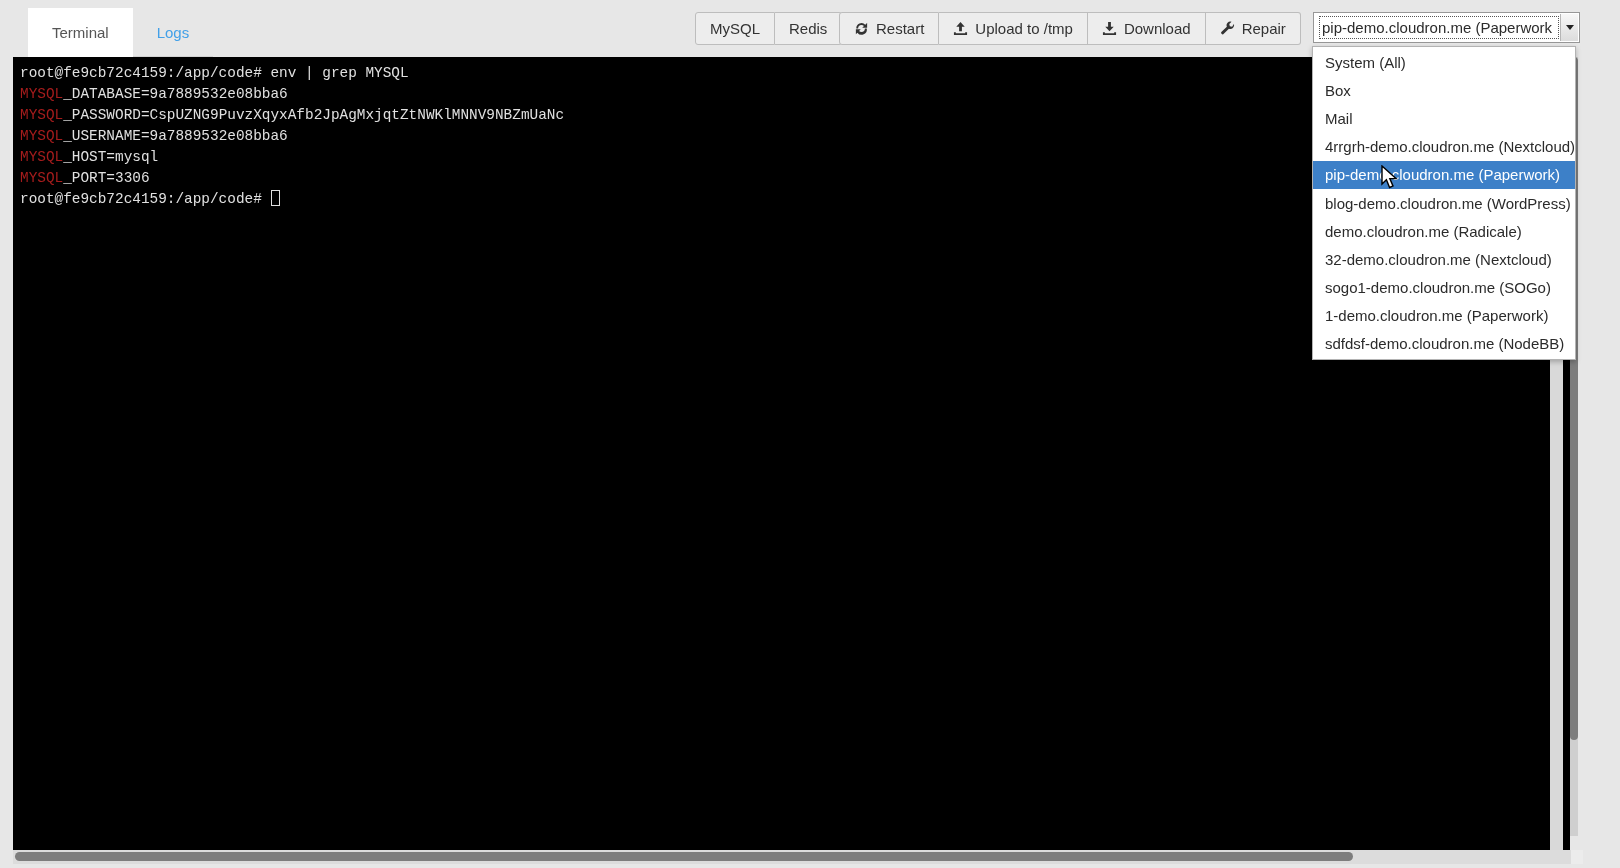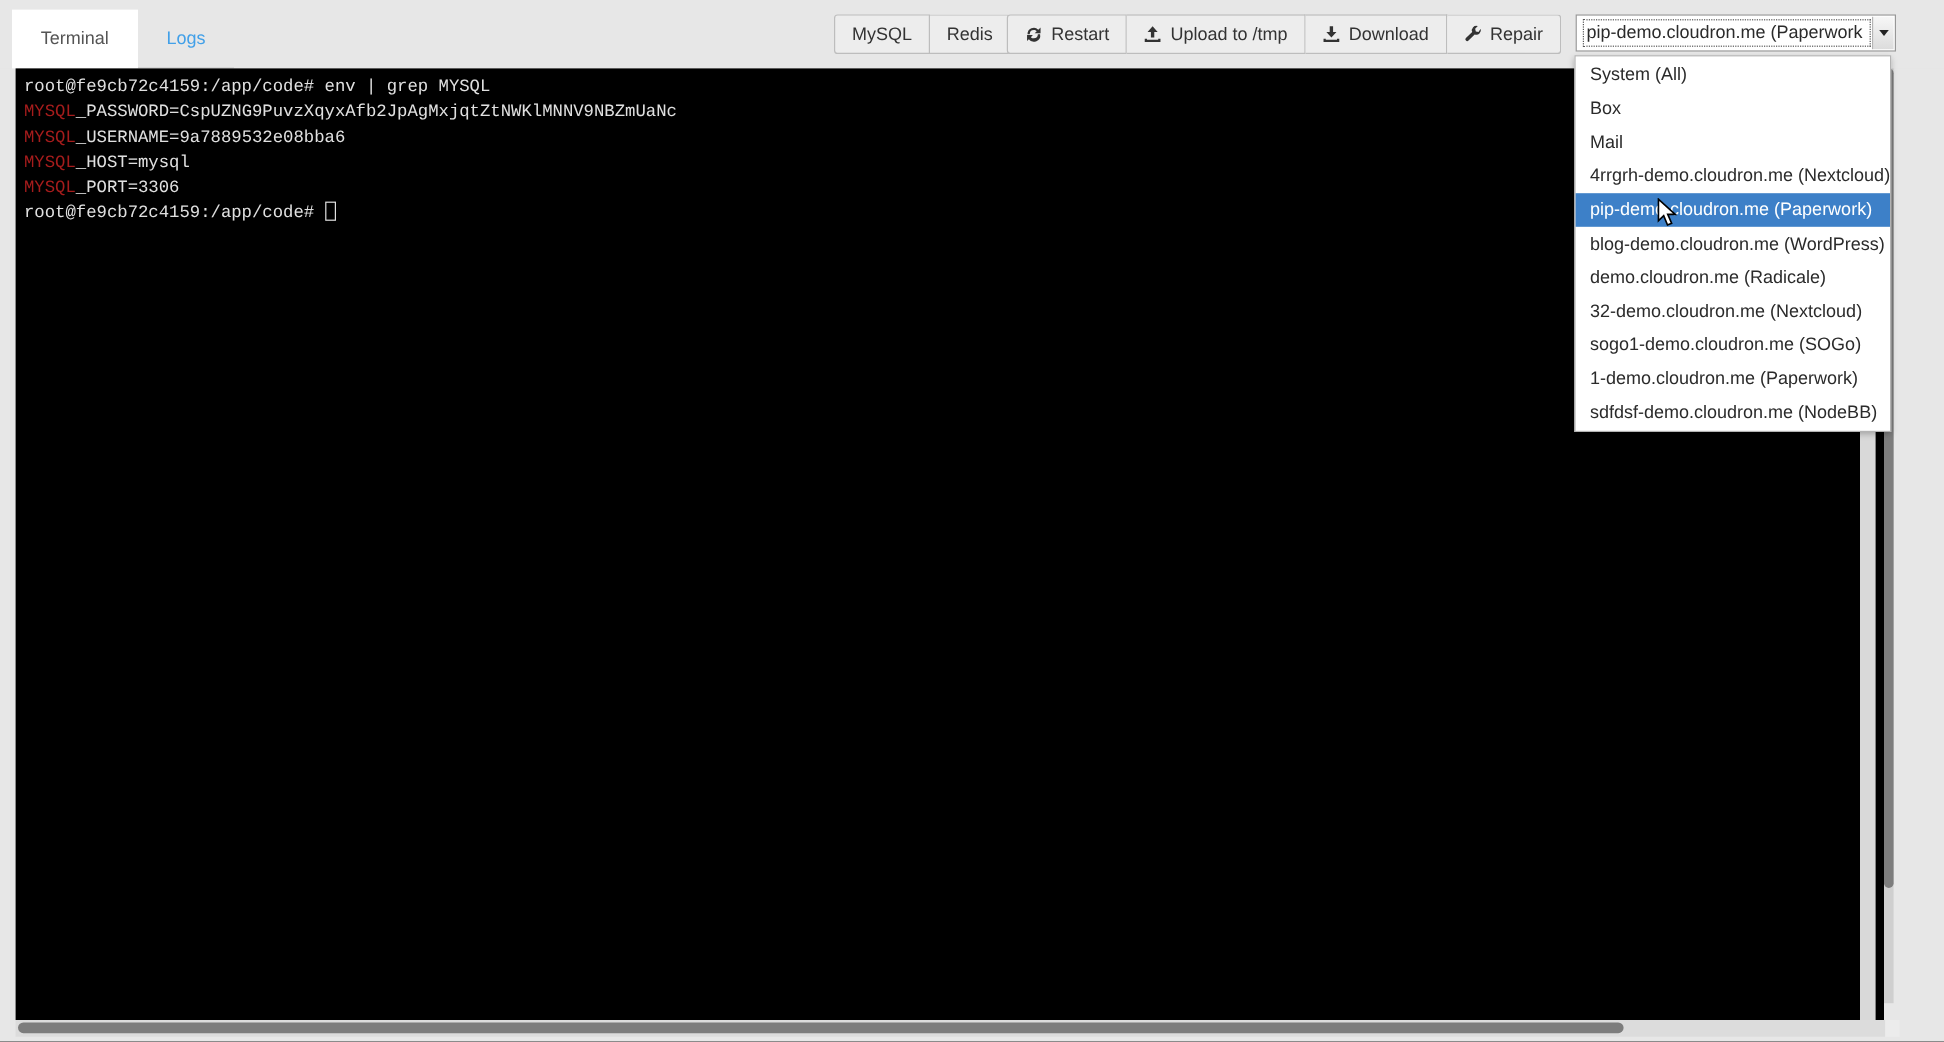--- a/index.html
+++ b/index.html
@@ -2,21 +2,21 @@
 <html><head>
 <meta charset="utf-8">
 <style>
   * { margin:0; padding:0; box-sizing:border-box; }
   html,body { width:1620px; height:868px; overflow:hidden; }
   body { font-family:"Liberation Sans", sans-serif; background:#e7e7e7; position:relative; }
 
   .header { position:absolute; left:0; top:0; width:1620px; height:57px; background:#e7e7e7; }
 
   
-  .tabs { position:absolute; left:10px; top:8px; height:49px; display:flex;align-items:center; }
+  .tabs { position:absolute; left:28px; top:8px; height:49px; display:flex;align-items:center; }
   .tab { padding:0 24px; height:49px; display:flex; align-items:center; font-size:15px;
          color:#42a0e8; cursor:pointer; border-bottom:1px solid #d2d2d2; }
   .tab.active { background:#ffffff; color:#555; border-bottom:none; }
 
   
   .btn-group { position:absolute; top:12px; display:flex; }
   .btn { height:33px; background:#ededed; border:1px solid #bdbdbd; border-left-width:0;
          font-size:15px; color:#333; display:flex; align-items:center; gap:7px;
          padding:0 14px; cursor:pointer; font-family:"Liberation Sans",sans-serif; white-space:nowrap; }
   .btn:first-child { border-left-width:1px; border-radius:3px 0 0 3px; }
@@ -119,20 +119,21 @@
   <div class="select-box">
     <span class="select-value">pip-demo.cloudron.me (Paperwork</span>
     <span class="select-arrow-btn">
         <span class="tri"></span>
       </span>
   </div>
 </div>
 
 <div class="terminal" id="terminal">
     <div class="term-line"><span class="seg-fg">root@fe9cb72c4159:/app/code# env | grep MYSQL</span></div>
+    <div class="term-line"><span class="seg-red">MYSQL</span><span class="seg-fg">_DATABASE=9a7889532e08bba6</span></div>
     <div class="term-line"><span class="seg-red">MYSQL</span><span class="seg-fg">_PASSWORD=CspUZNG9PuvzXqyxAfb2JpAgMxjqtZtNWKlMNNV9NBZmUaNc</span></div>
     <div class="term-line"><span class="seg-red">MYSQL</span><span class="seg-fg">_USERNAME=9a7889532e08bba6</span></div>
     <div class="term-line"><span class="seg-red">MYSQL</span><span class="seg-fg">_HOST=mysql</span></div>
     <div class="term-line"><span class="seg-red">MYSQL</span><span class="seg-fg">_PORT=3306</span></div>
     <div class="term-line"><span class="seg-fg">root@fe9cb72c4159:/app/code# </span><span class="term-cursor"></span></div>
   </div>
 
 <div class="inner-vscroll"></div>
 <div class="outer-vscroll-track">
   <div class="outer-vscroll-thumb"></div>

